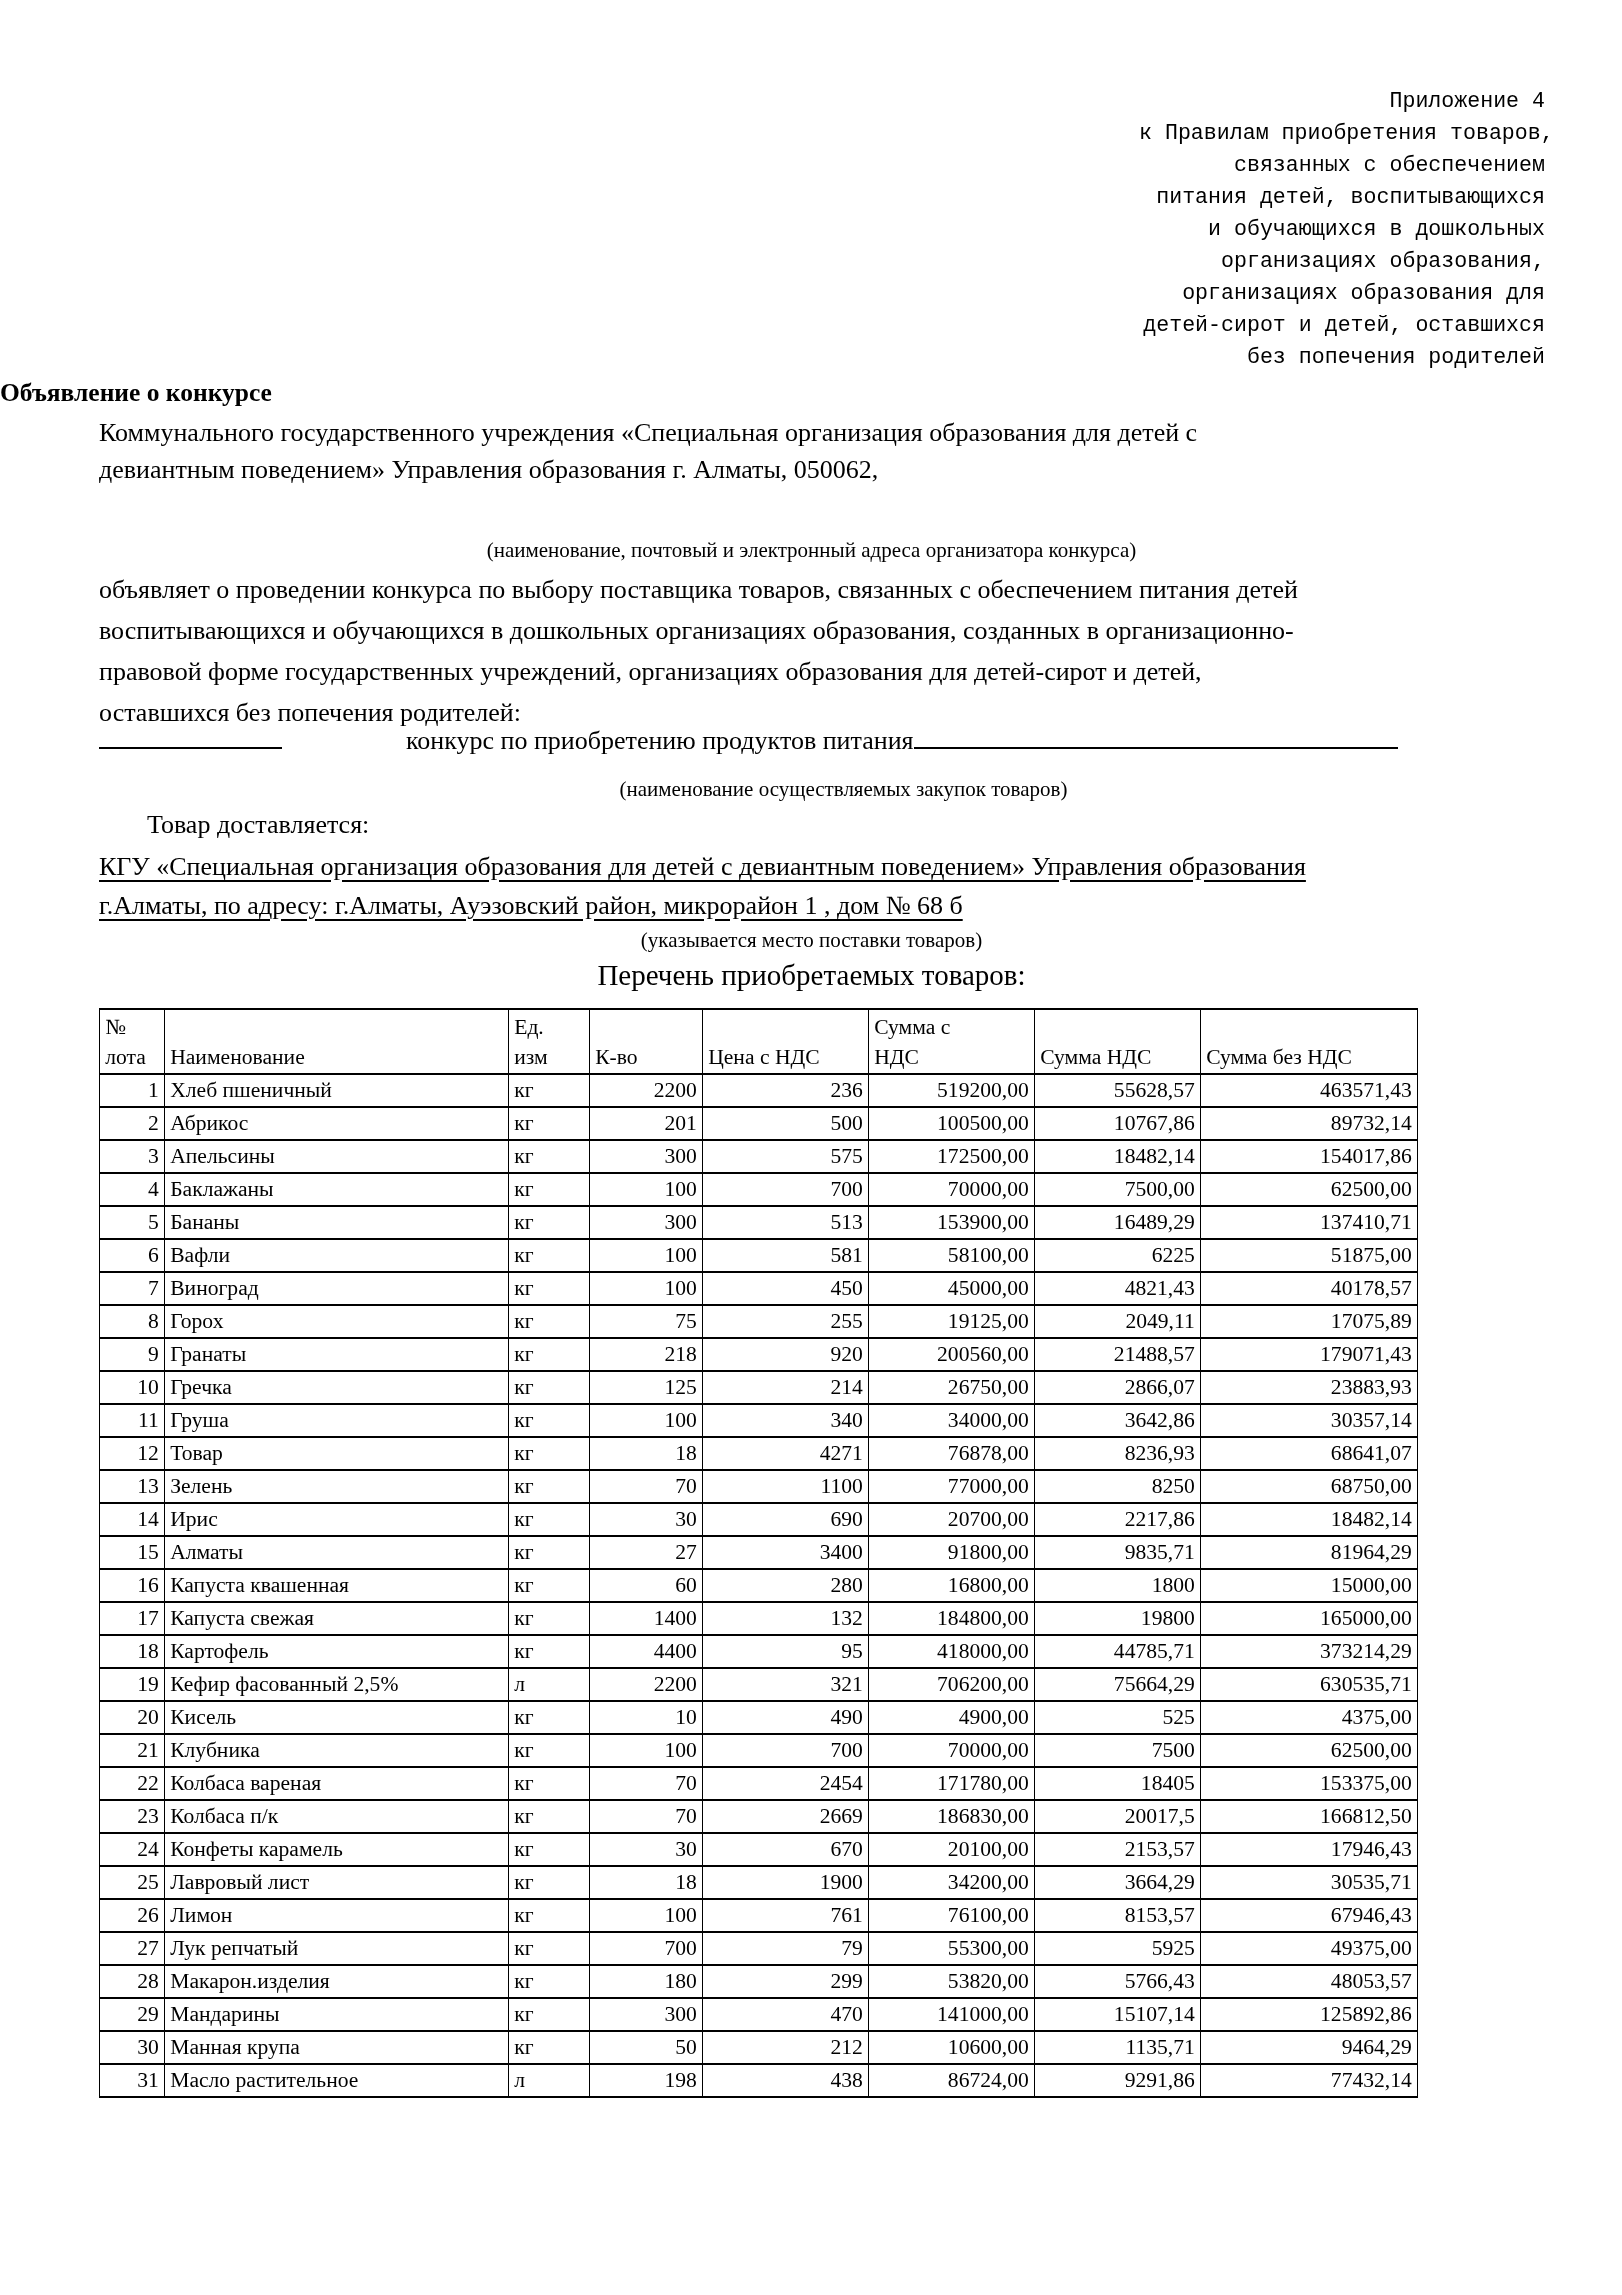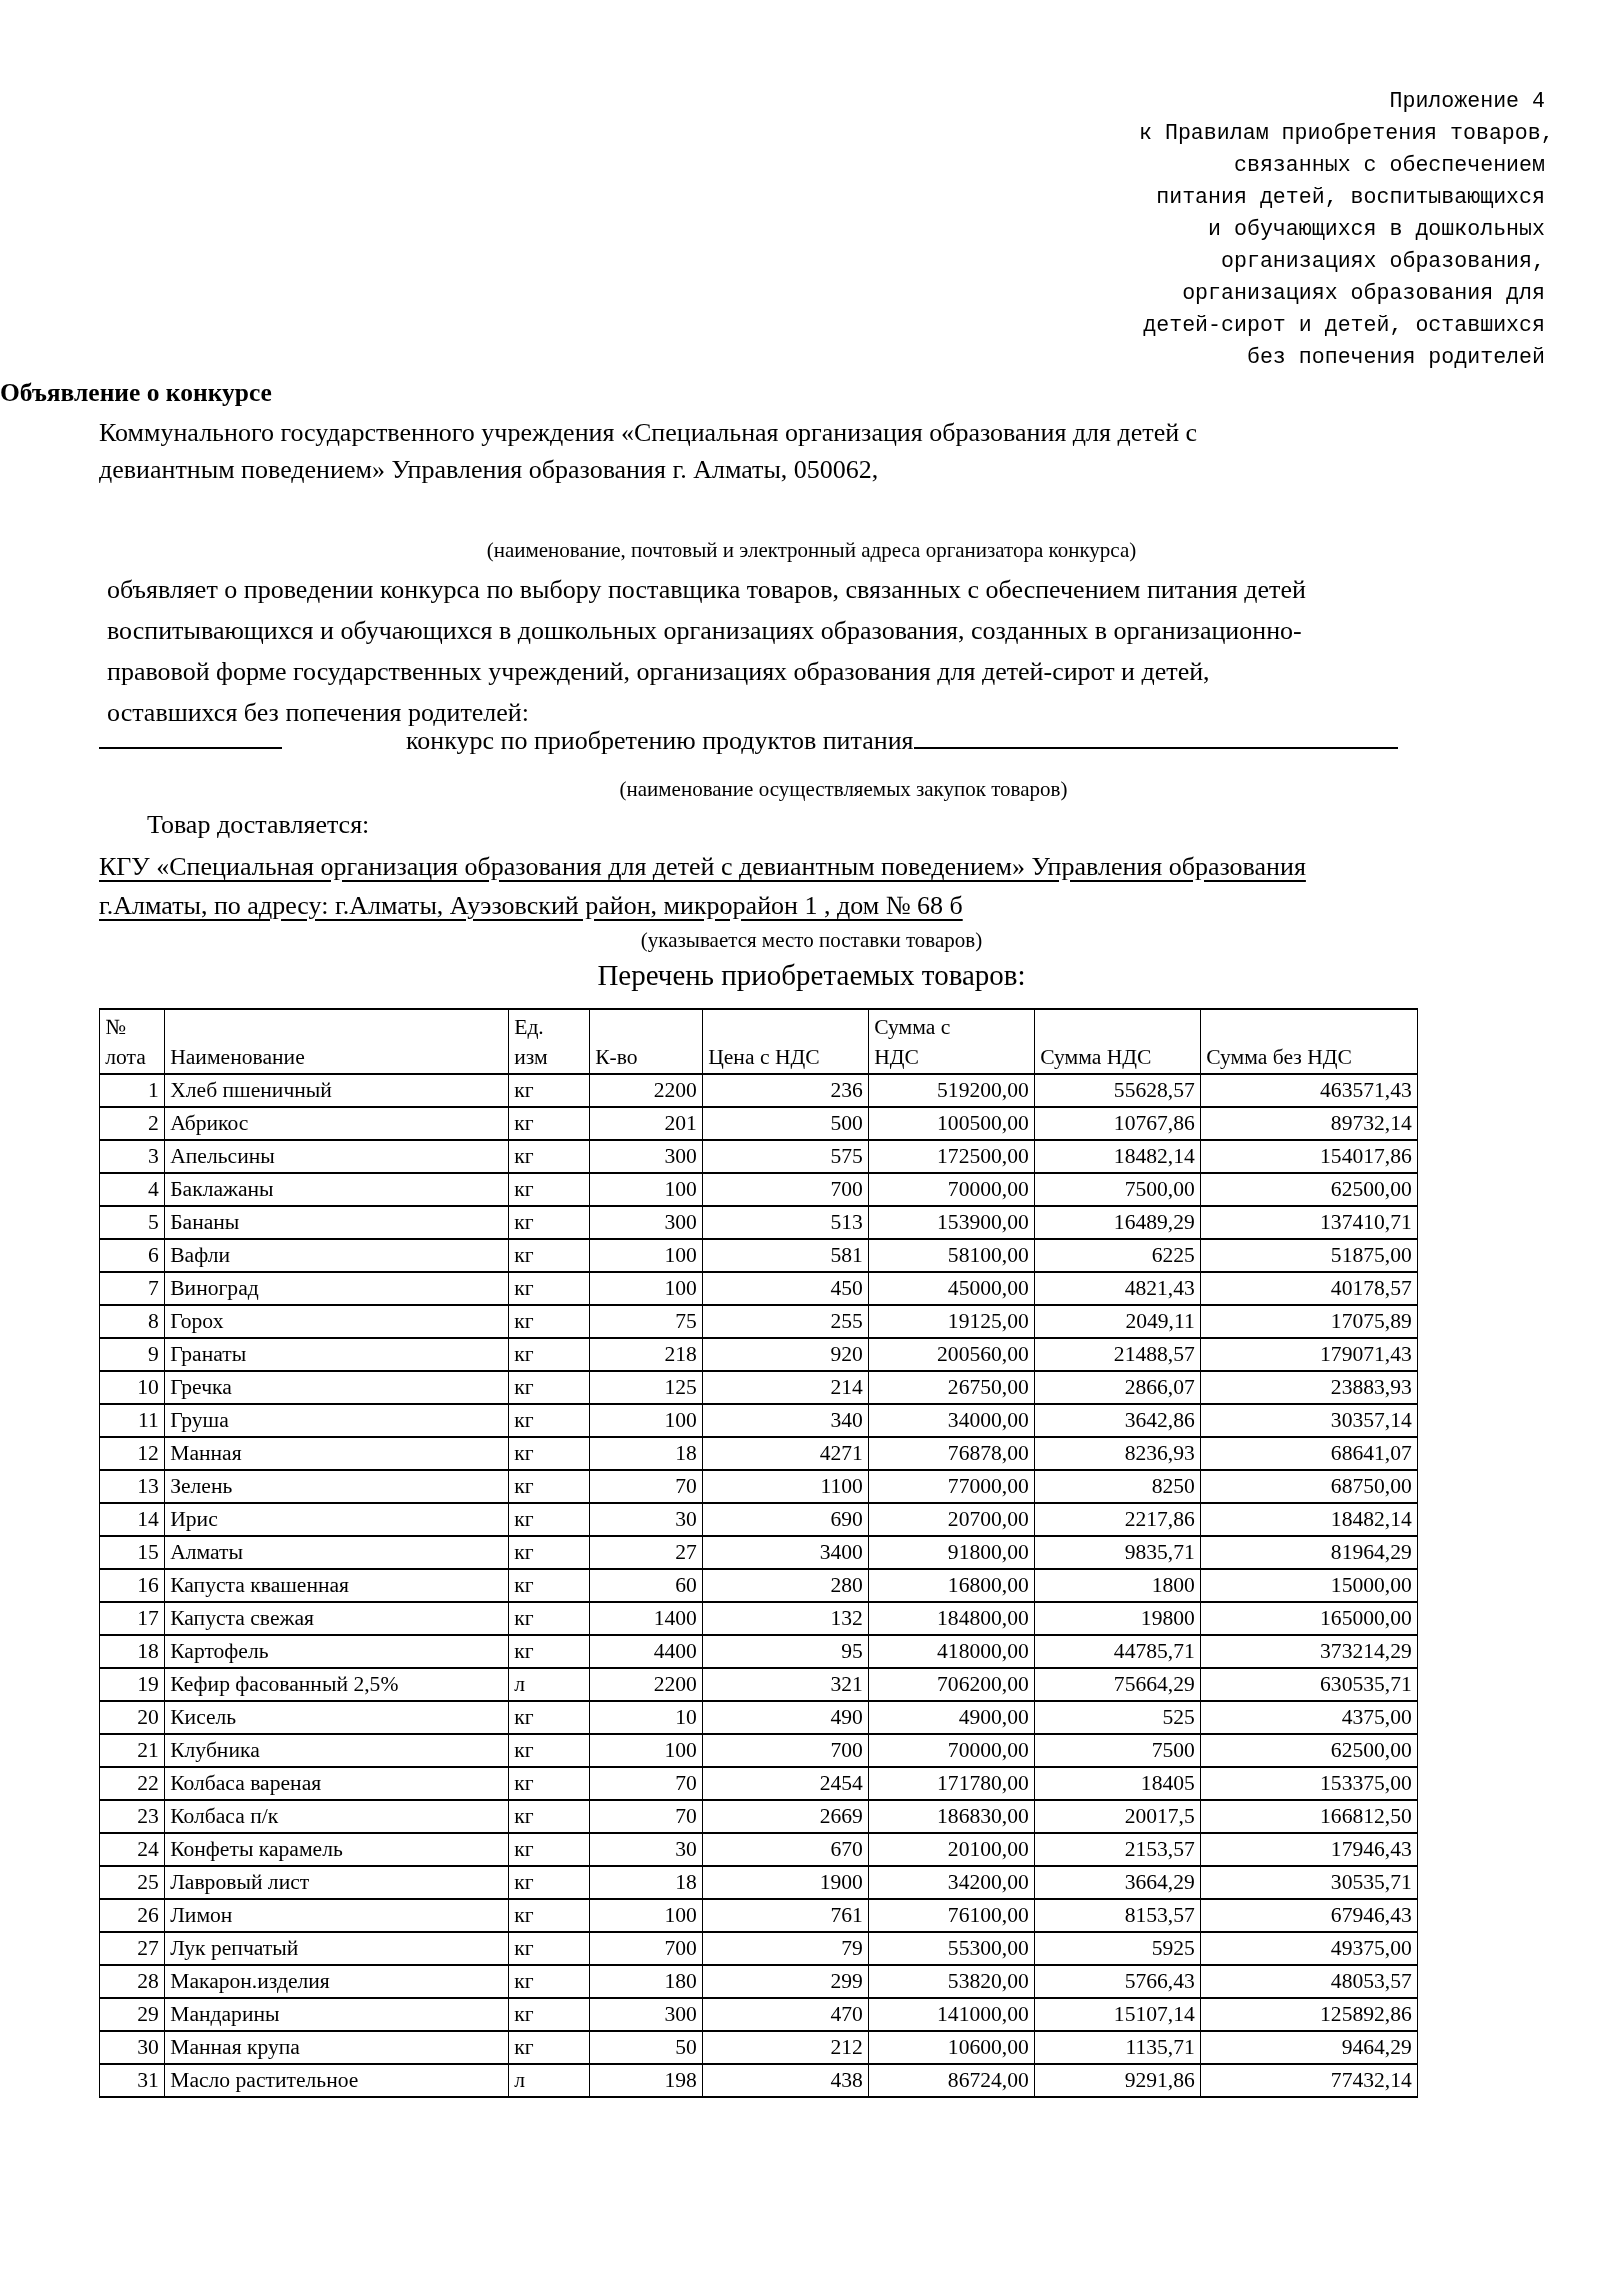--- a/index.html
+++ b/index.html
@@ -15,21 +15,21 @@
     .appendix div { white-space: nowrap; font-family: Liberation Mono, monospace; }
     .title {
       left: 0; width: 1623px; top: 378px; 
       font-size: 25.5px; font-weight: bold;
     }
     .org { left: 99px; top: 414px; font-size: 26px; line-height: 37px; width: 1440px; }
     .org span.u { text-underline-offset: 5.2px; }
     .org .line { white-space: nowrap; }
     .fill { display: inline-block; border-bottom: 2px solid #000; vertical-align: baseline; height: 19.6px; }
     .caption { font-size: 21px; text-align: center; left: 0; width: 1623px; }
-    .para { left: 107px; width: 1407px; top: 569px; font-size: 26px; line-height: 41px; }
+    .para { left: 99px; width: 1407px; top: 569px; font-size: 26px; line-height: 41px; }
     .para div { white-space: nowrap; }
     .subject { left: 99px; top: 726px; font-size: 26px; width: 1407px; white-space: nowrap; }
     .deliver-label { left: 147px; top: 810px; font-size: 26px; }
     .delivery { left: 99px; top: 847px; font-size: 26px; line-height: 39px; white-space: nowrap; }
     .delivery span { text-decoration: underline; text-underline-offset: 5.2px; }
     .list-title { left: 0; width: 1623px; top: 959px; text-align: center; font-size: 29px; }
     table.goods {
       position: absolute; left: 99px; top: 1008px; border-collapse: collapse;
       font-size: 21.6px; table-layout: fixed;
     }
@@ -239,21 +239,21 @@
         <td class="txt">Груша</td>
         <td class="txt">кг</td>
         <td class="num">100</td>
         <td class="num">340</td>
         <td class="num">34000,00</td>
         <td class="num">3642,86</td>
         <td class="num">30357,14</td>
       </tr>
       <tr>
         <td class="num">12</td>
-        <td class="txt">Манная</td>
+        <td class="txt">Товар</td>
         <td class="txt">кг</td>
         <td class="num">18</td>
         <td class="num">4271</td>
         <td class="num">76878,00</td>
         <td class="num">8236,93</td>
         <td class="num">68641,07</td>
       </tr>
       <tr>
         <td class="num">13</td>
         <td class="txt">Зелень</td>

